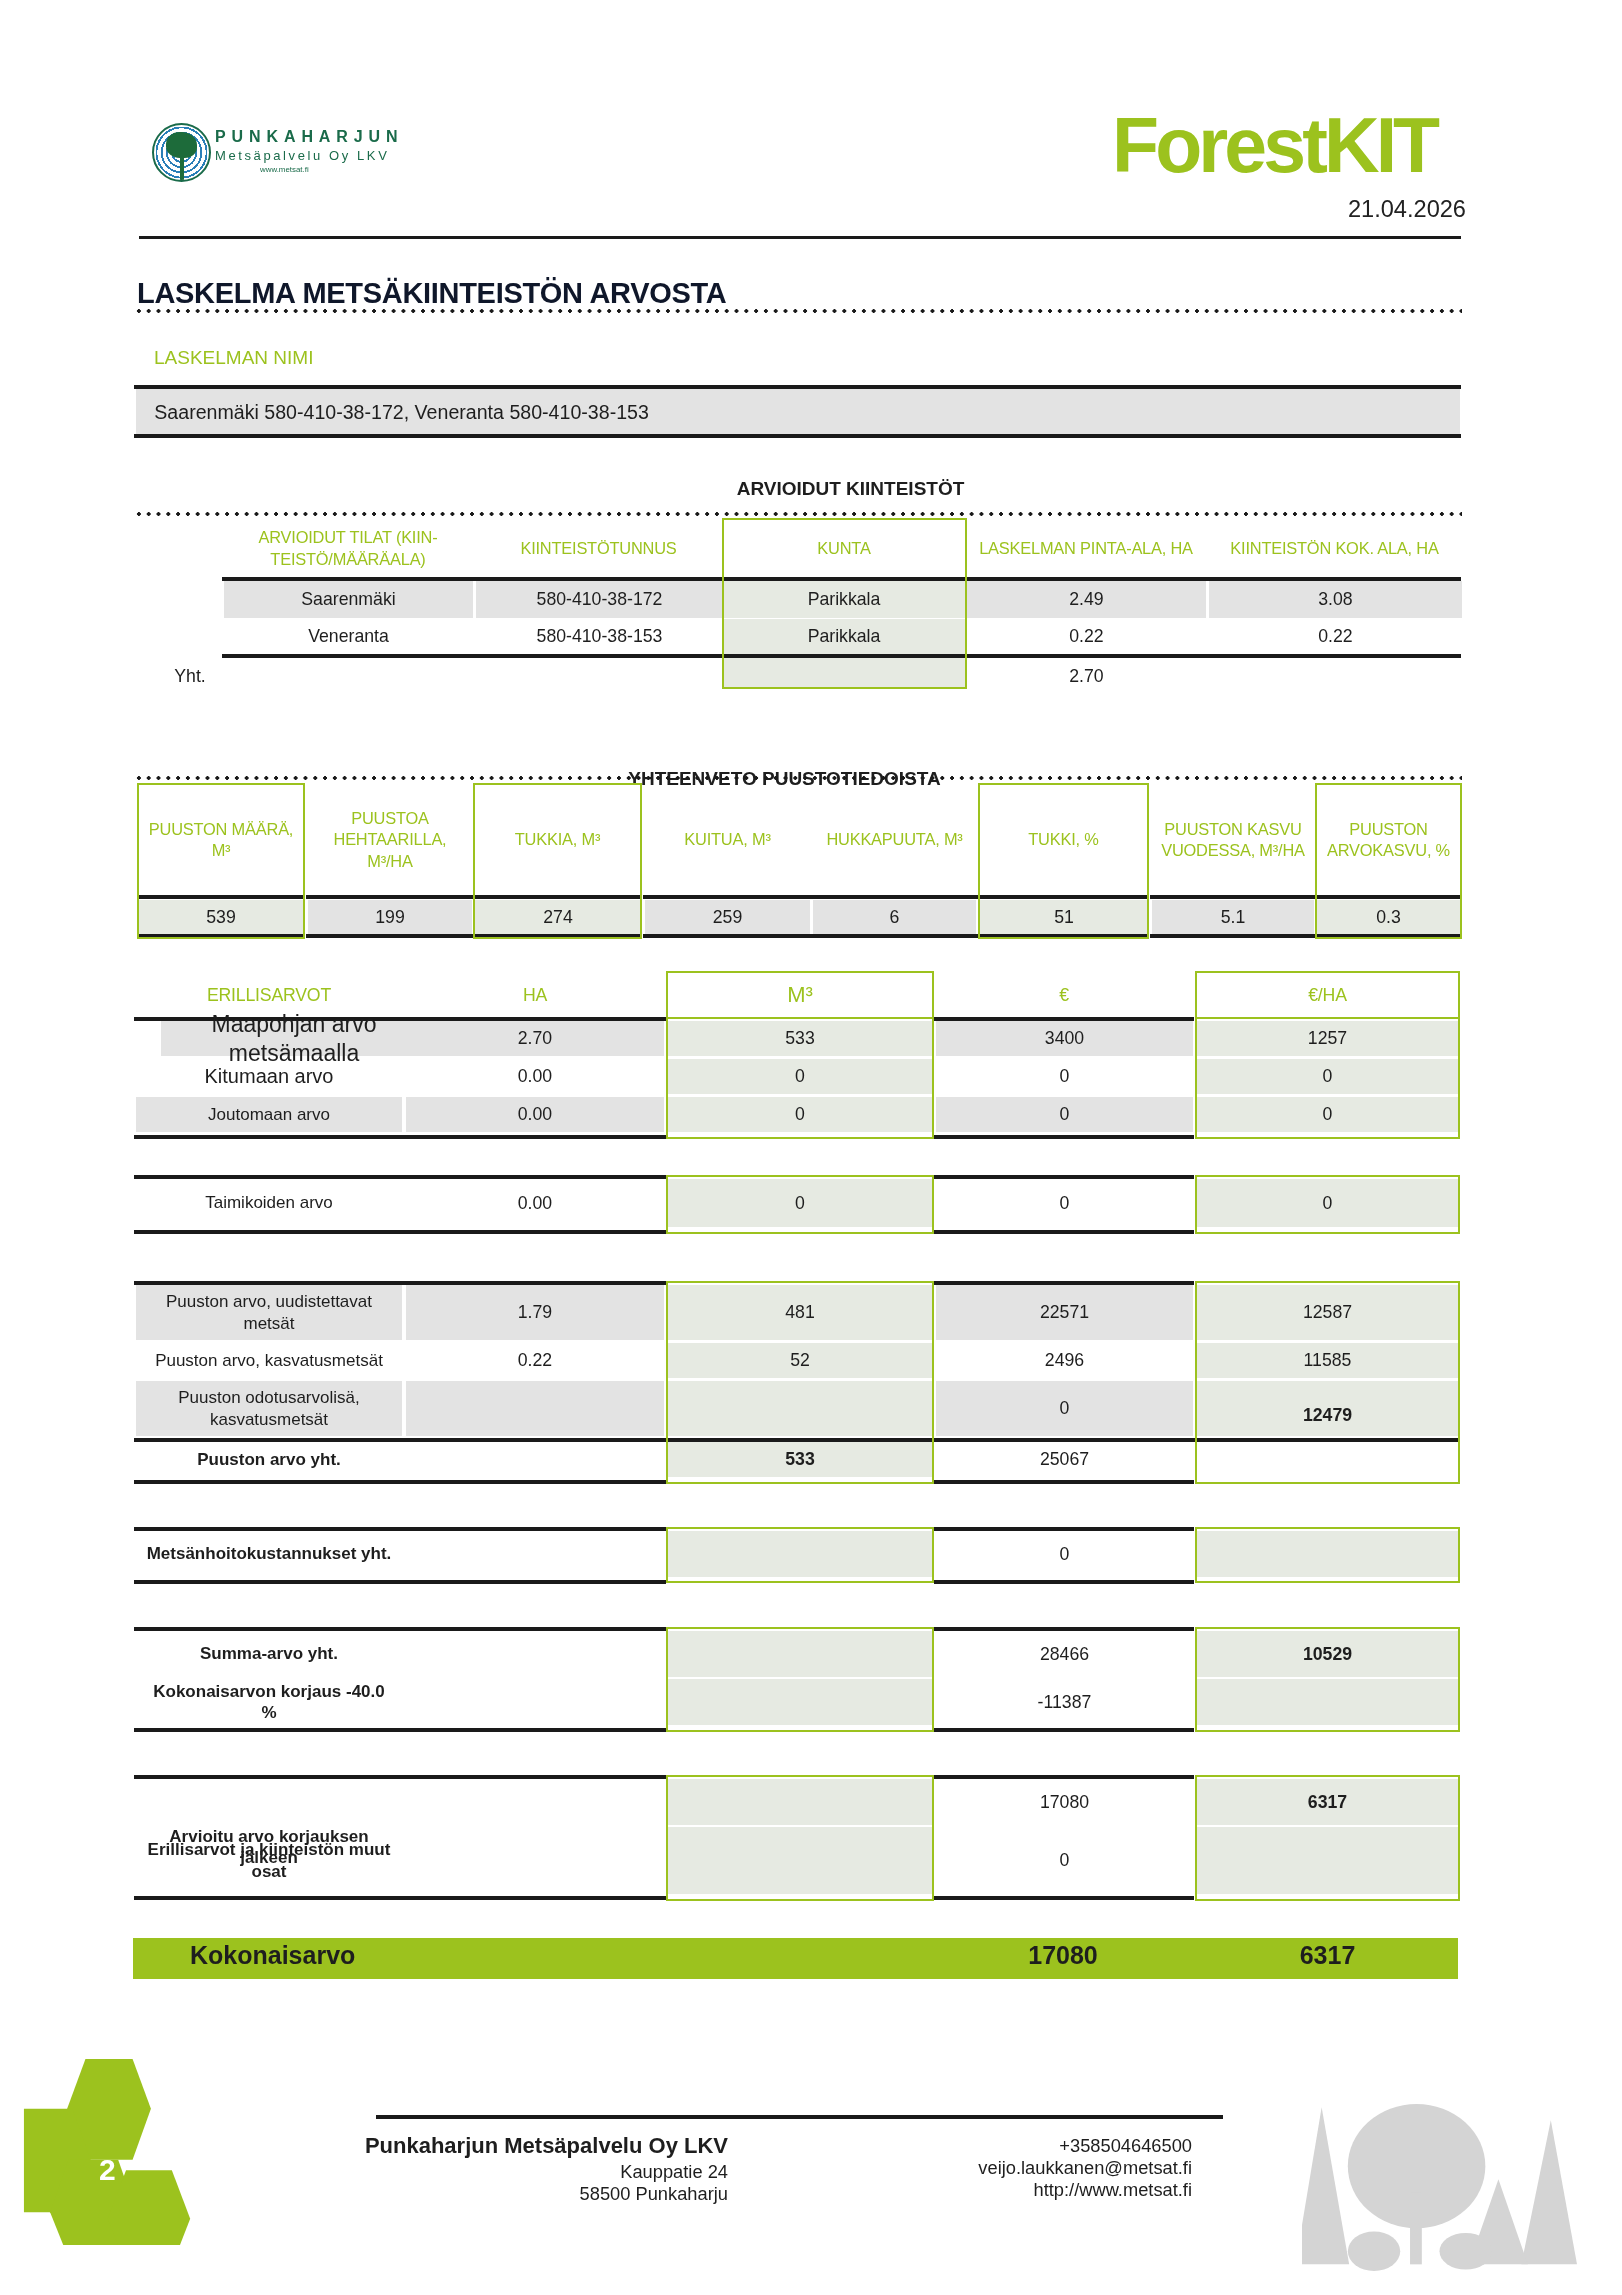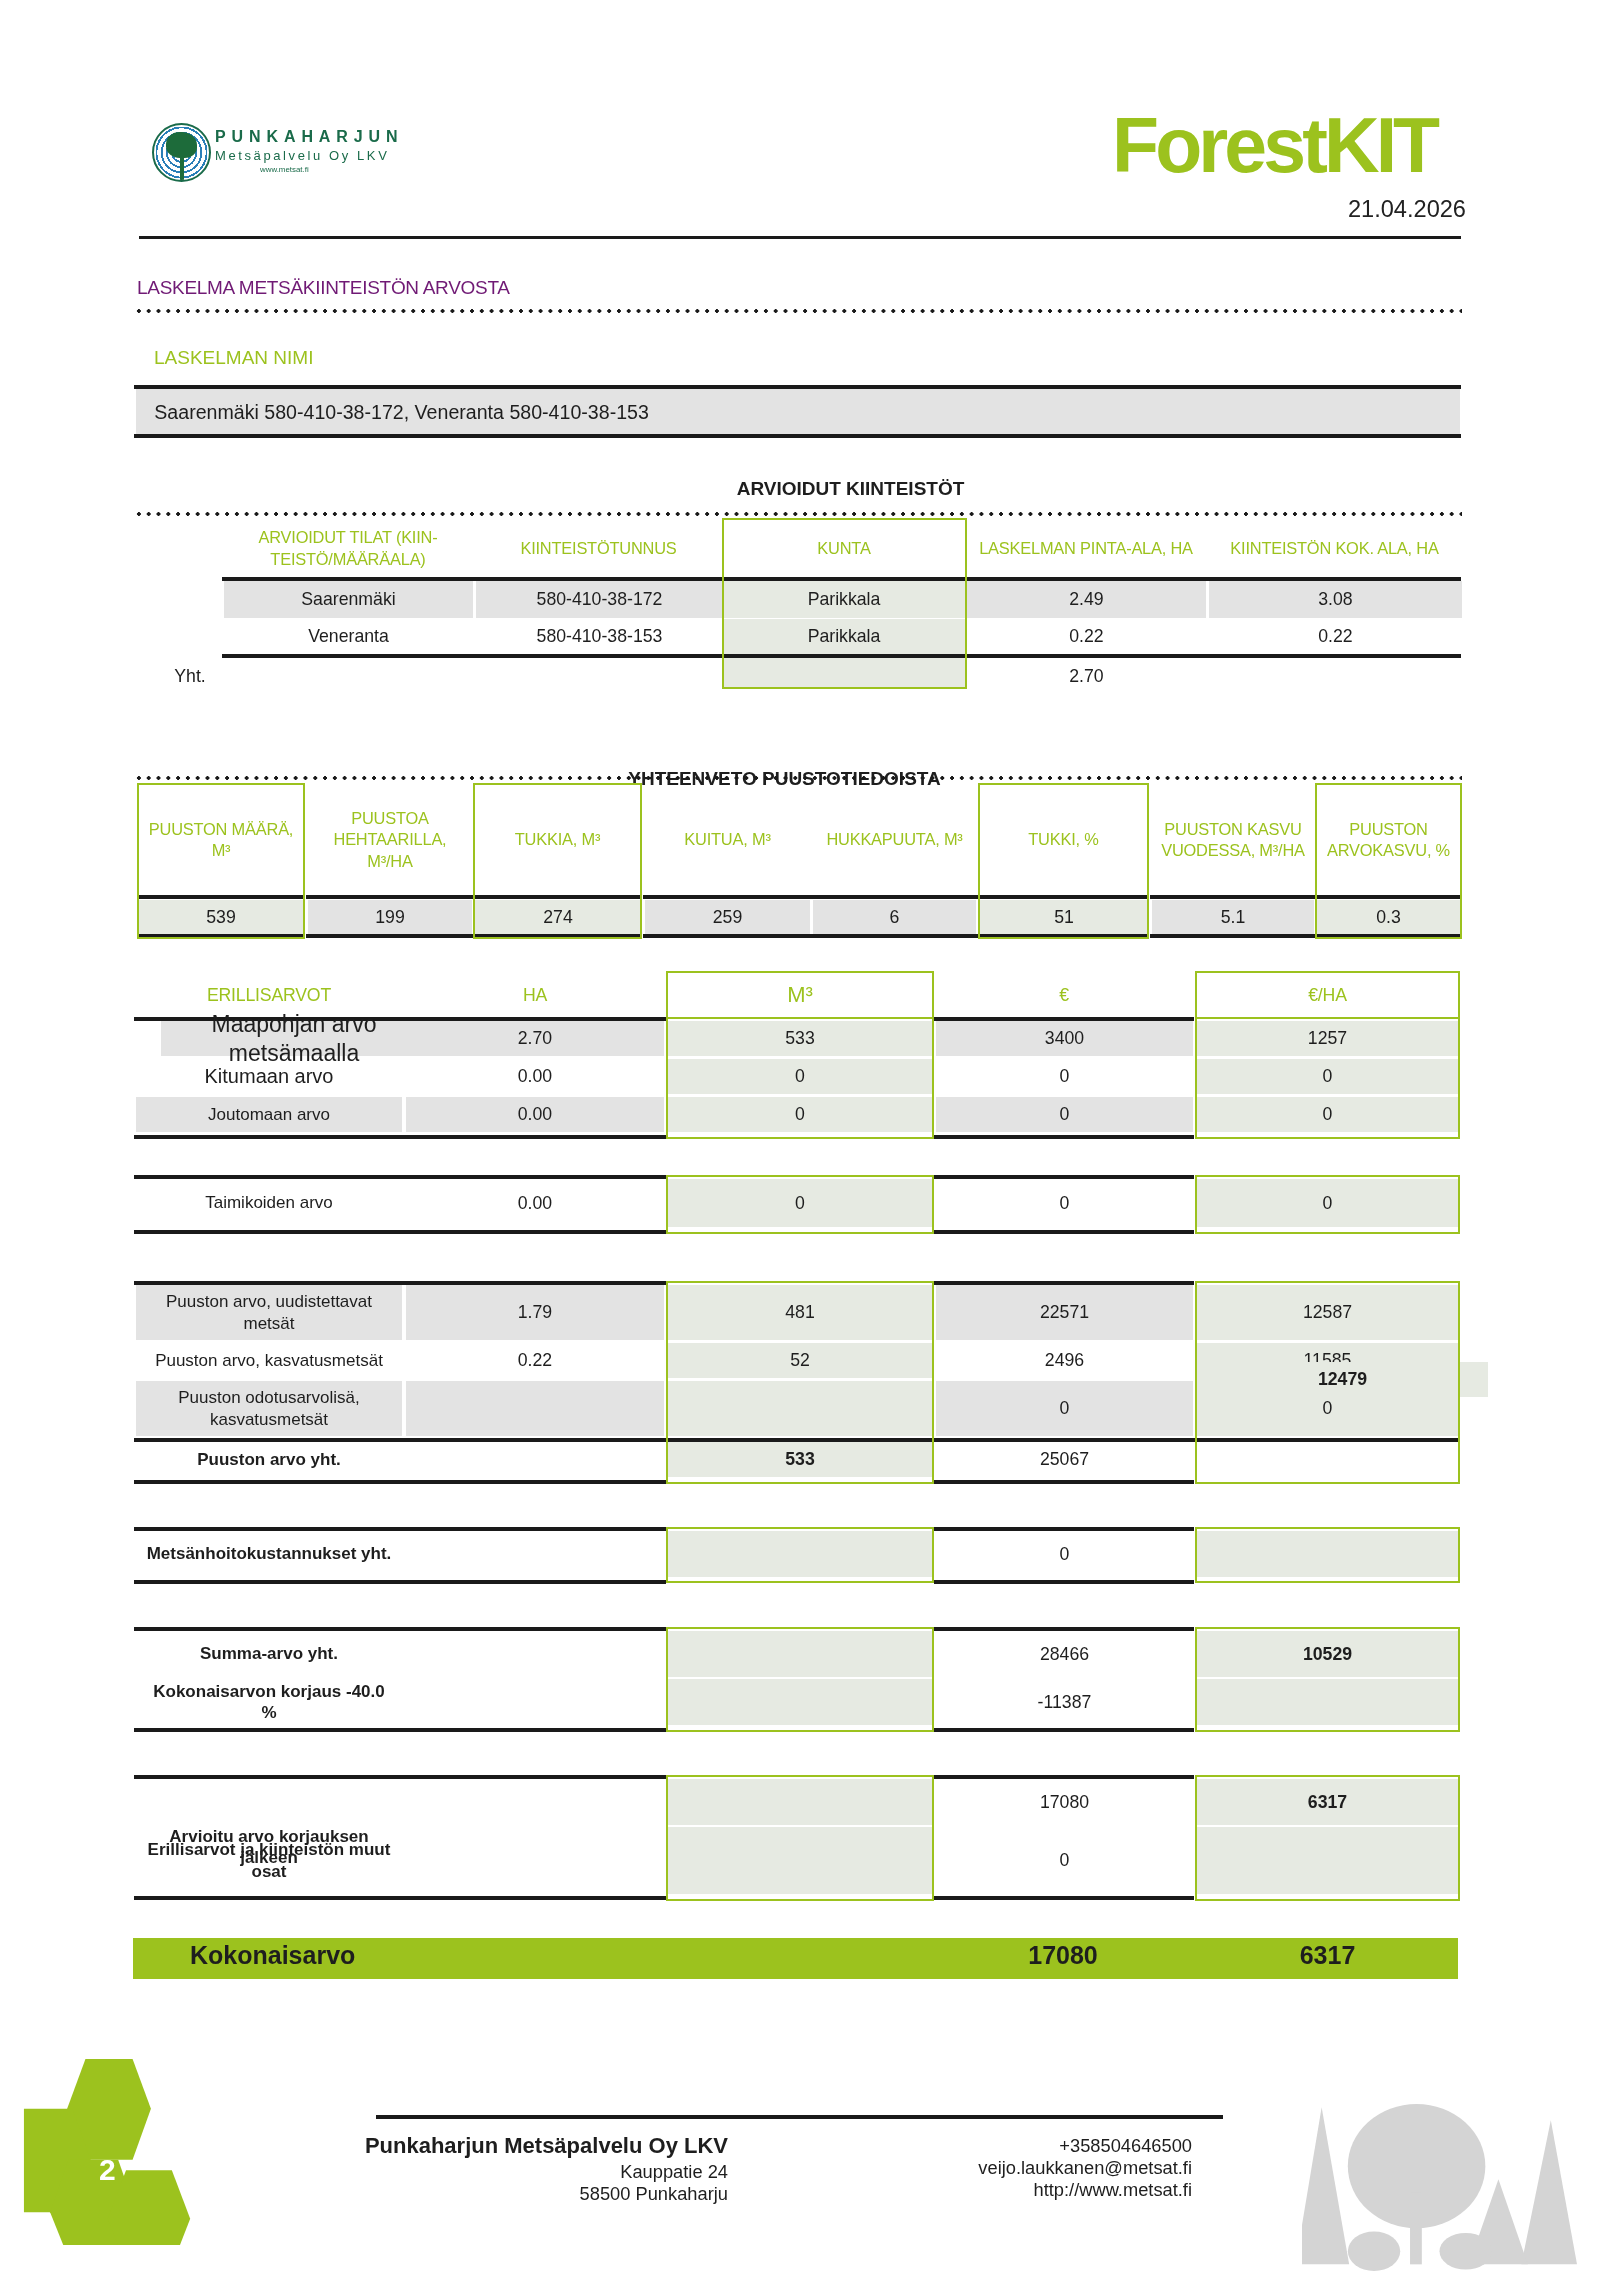--- a/index.html
+++ b/index.html
@@ -19,21 +19,21 @@
   
   .logo-circle { position: absolute; left: 152px; top: 123px; width: 59px; height: 59px; border-radius: 50%; border: 2.6px solid #1a6b4a; background: repeating-radial-gradient(circle, #ffffff 0 3.3px, #2a7fb8 3.3px 5.2px); overflow: hidden; }
   .logo-tree-top { position: absolute; left: 11.8px; top: 6.5px; width: 31px; height: 26px; background: #1d6b3a; border-radius: 45% 50% 40% 45%; }
   .logo-tree-trunk { position: absolute; left: 26px; top: 29px; width: 3.9px; height: 27.5px; background: #1d6b3a; }
   .brand1 { position: absolute; left: 215px; top: 128px; font-size: 16px; font-weight: bold; letter-spacing: 5.9px; color: #1a6b4a; }
   .brand2 { position: absolute; left: 215px; top: 148px; font-size: 13px; letter-spacing: 2.6px; color: #1a6b4a; }
   .brand3 { position: absolute; left: 260px; top: 165px; font-size: 7.9px; color: #1a6b4a; }
   .forestkit { position: absolute; left: 1112px; top: 107px; font-size: 77px; font-weight: bold; letter-spacing: -3.9px; color: #9cc21e; line-height: 1; }
   .date { position: absolute; right: 157px; top: 196px; font-size: 23.6px; color: #222; }
 
-  .title { position: absolute; left: 137px; top: 277px; font-size: 19px; font-weight: normal; color: #701a75; letter-spacing: -0.3px; }
+  .title { position: absolute; left: 137px; top: 277px; font-size: 29px; font-weight: bold; color: #0f172a; letter-spacing: -0.3px; }
   .laskelman-nimi { position: absolute; left: 154px; top: 347px; font-size: 19px; color: #9cc21e; }
   .name-row { position: absolute; left: 136px; top: 389px; width: 1324px; height: 46px; background: #e3e3e3; font-size: 19.6px; display: flex; align-items: center; padding-left: 18.3px; }
 
   .sec-title { position: absolute; font-size: 19px; font-weight: bold; text-align: center; }
 
   .koko-bar { position: absolute; left: 133px; top: 1938px; width: 1325px; height: 41px; background: #9cc21e; }
   .koko-label { position: absolute; left: 190px; top: 1941px; font-size: 25px; font-weight: bold; color: #1e1e1e; }
   .koko-v1 { position: absolute; left: 929px; width: 268px; top: 1941px; font-size: 25px; font-weight: bold; text-align: center; }
   .koko-v2 { position: absolute; left: 1195px; width: 265px; top: 1941px; font-size: 25px; font-weight: bold; text-align: center; }
 
@@ -193,21 +193,21 @@
     <div class="cell abs gray-bg" style="left:136px;width:266px;top:1381px;height:55px;font-size:17px;padding:0 10.5px;">Puuston odotusarvolisä, kasvatusmetsät</div>
     <div class="cell abs gray-bg" style="left:406px;width:258px;top:1381px;height:55px;"></div>
     <div class="cell abs greenish-bg" style="left:668px;width:264px;top:1381px;height:55px;"></div>
     <div class="cell abs gray-bg" style="left:936px;width:257px;top:1381px;height:55px;">0</div>
     <div class="cell abs greenish-bg" style="left:1197px;width:261px;top:1381px;height:55px;">0</div>
     <div class="blk-line" style="left:134px;top:1438px;width:1326px;"></div>
     <div class="cell abs  bold" style="left:136px;width:266px;top:1442px;height:35px;font-size:17px;padding:0 10.5px;">Puuston arvo yht.</div>
     <div class="cell abs " style="left:406px;width:258px;top:1442px;height:35px;"></div>
     <div class="cell abs greenish-bg bold" style="left:668px;width:264px;top:1442px;height:35px;">533</div>
     <div class="cell abs " style="left:936px;width:257px;top:1442px;height:35px;">25067</div>
-    <div class="cell abs greenish-bg bold" style="left:1197px;width:291px;top:1362px;height:35px;">12479</div>
+    <div class="cell abs greenish-bg bold" style="left:1197px;width:261px;top:1398px;height:35px;">12479</div>
     <div class="blk-line" style="left:134px;top:1480px;width:532px;"></div>
     <div class="blk-line" style="left:934px;top:1480px;width:260px;"></div>
     <div class="gbox" style="left:666px;top:1281px;width:268px;height:203px;"></div>
     <div class="gbox" style="left:1195px;top:1281px;width:265px;height:203px;"></div>
     <div class="blk-line" style="left:134px;top:1527px;width:532px;"></div>
     <div class="blk-line" style="left:934px;top:1527px;width:260px;"></div>
     <div class="cell abs  bold" style="left:136px;width:266px;top:1531px;height:46px;font-size:17px;padding:0 10.5px;">Metsänhoitokustannukset yht.</div>
     <div class="cell abs " style="left:406px;width:258px;top:1531px;height:46px;"></div>
     <div class="cell abs greenish-bg bold" style="left:668px;width:264px;top:1531px;height:46px;"></div>
     <div class="cell abs " style="left:936px;width:257px;top:1531px;height:46px;">0</div>

